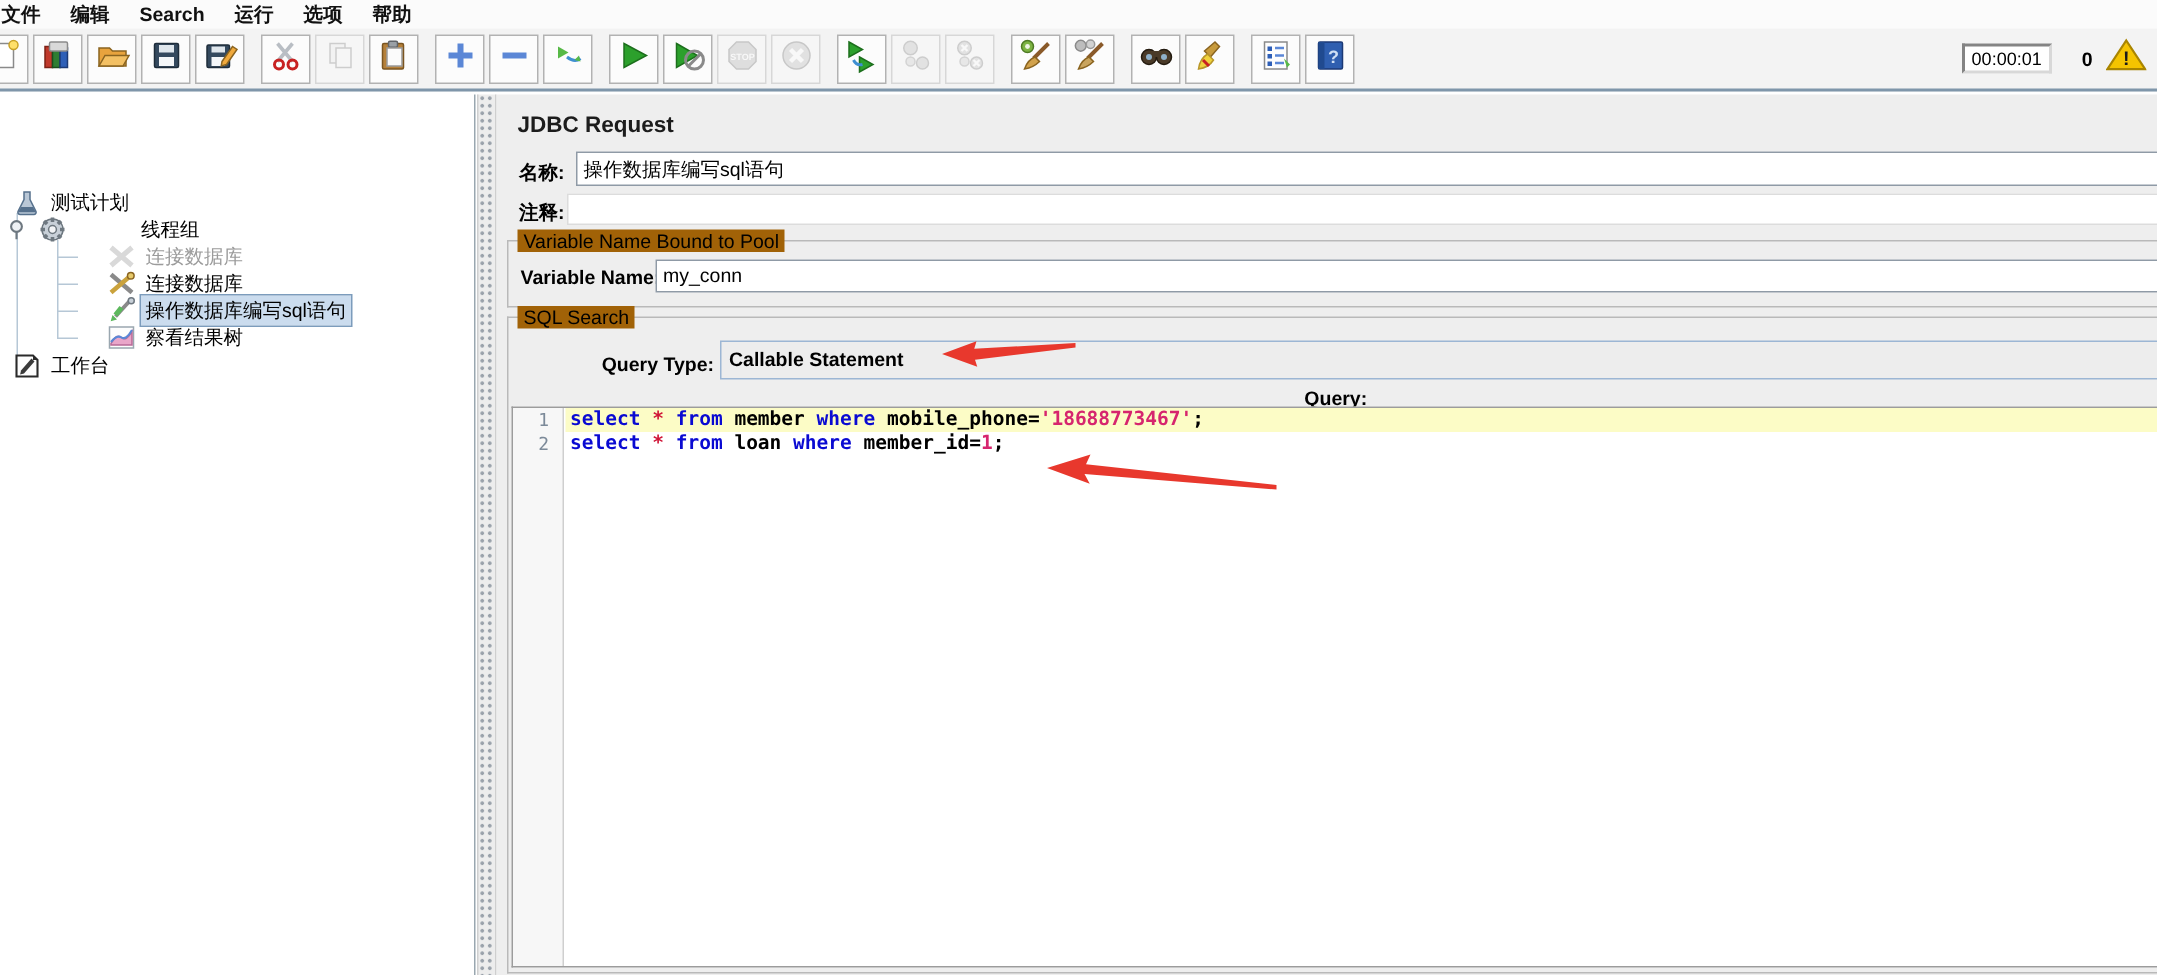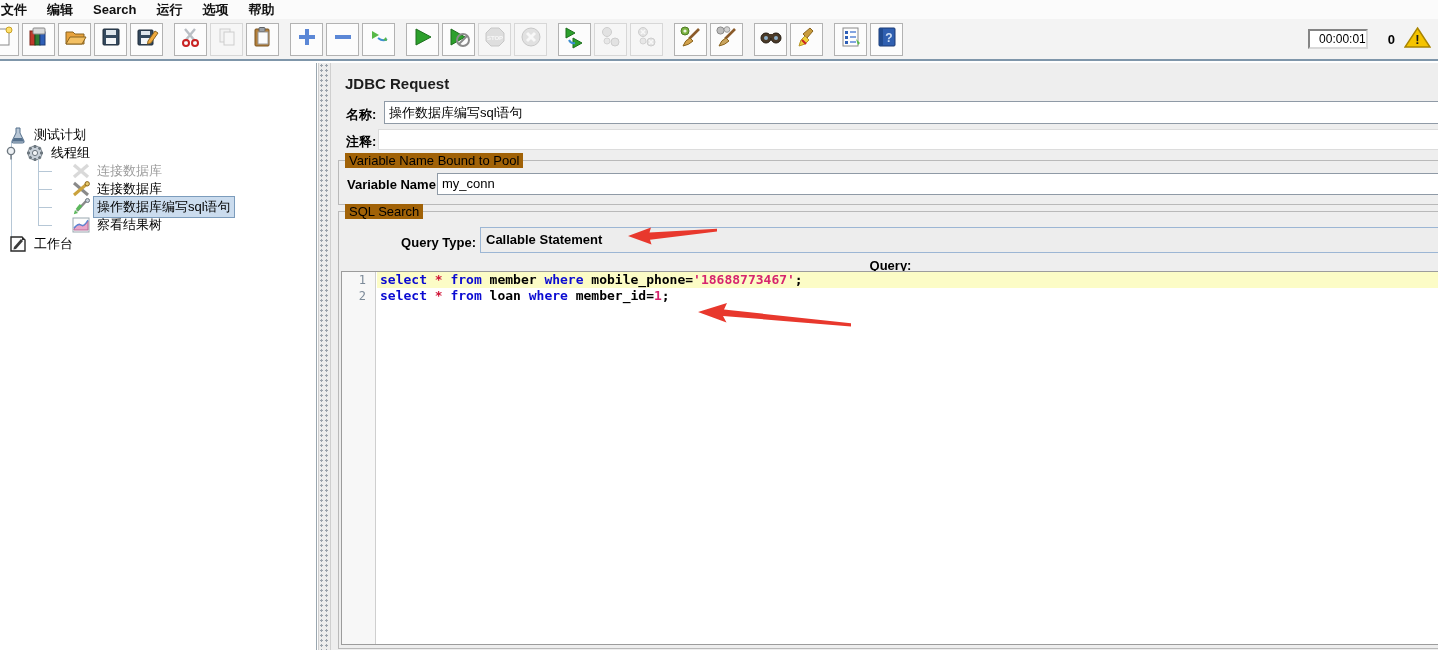--- a/index.html
+++ b/index.html
@@ -16,21 +16,21 @@
   
   .toolbar { position:absolute; top:19px; left:0; right:0; height:42px; background:#f3f3f3;
              border-bottom:2px solid #7f96aa; display:flex; align-items:center; }
   .tb-groups { display:flex; gap:11px; margin-left:-14px; }
   .tb-group { display:flex; gap:3px; }
   .tb-btn { width:33px; height:33px; background:#fcfcfc; border:1px solid #b2b2b2;
             display:flex; align-items:center; justify-content:center; }
   .tb-btn.disabled { opacity:.42; filter:grayscale(1); }
   .toolbar-right { margin-left:auto; display:flex; align-items:center; padding-right:7px; }
   .timer-box { width:60px; height:20px; background:#fff; border:2px inset #d8d8d8;
-               font-size:12px; color:#000; text-align:right; line-height:16px; }
+               font-size:12px; color:#000; text-align:center; line-height:16px; }
   .err-count { font-size:13px; font-weight:bold; color:#000; margin-left:20px; margin-right:9px; }
 
   
   .tree-panel { position:absolute; left:0; top:63px; width:317px; bottom:0; background:#fff;
                 border-right:1px solid #9aa7b0; }
   .splitter { position:absolute; left:318px; top:63px; width:13px; bottom:0; background:#ededed;
               border-left:1px solid #cfcfcf; border-right:1px solid #cfcfcf;
               background-image:radial-gradient(#9aa2ab 1px, transparent 1.4px); background-size:5px 5px; }
   .main-panel { position:absolute; left:331px; top:63px; right:0; bottom:0; background:#eee; overflow:hidden; }
 
@@ -291,21 +291,21 @@
       <div class="tree-line" style="left: 38px; top: 126px; width: 14px; height: 1px;"></div>
       <div class="tree-line" style="left: 38px; top: 144px; width: 14px; height: 1px;"></div>
       <div class="tree-line" style="left: 38px; top: 162px; width: 14px; height: 1px;"></div>
       <div class="tree-row d0" style="top: 63px;">
         <span class="tree-icon"><svg width="20" height="18">
             <path d="M8 2 h4 v5 l4 8 a1.5 1.5 0 0 1 -1.4 2 h-9.2 a1.5 1.5 0 0 1 -1.4 -2 l4 -8 z" fill="#b9c7d6" stroke="#55708c"></path>
             <path d="M6 12 h8 l2 3.5 h-12 z" fill="#55708c"></path>
           </svg></span>
         <span class="tree-label">测试计划</span>
       </div>
-      <div class="tree-row d1" style="top: 81px;">
+      <div class="tree-row d1" style="top: 81px; gap: 43px;">
         <span class="expander"><svg width="12" height="18">
             <circle cx="6" cy="7" r="3.6" fill="#eef1f4" stroke="#6e7880" stroke-width="1.4"></circle>
             <path d="M6 10.5 v5" stroke="#6e7880" stroke-width="1.4"></path>
           </svg></span>
         <span class="tree-icon"><svg width="20" height="18">
             <circle cx="10" cy="9" r="7" fill="#c8d0d8" stroke="#6e7880"></circle>
             <circle cx="10" cy="9" r="2.6" fill="#f2f4f6" stroke="#6e7880"></circle>
             <g stroke="#6e7880" stroke-width="2.4">
               <path d="M10 1 v3 M10 14 v3 M2 9 h3 M15 9 h3 M4.3 3.3 l2.1 2.1 M13.6 12.6 l2.1 2.1 M15.7 3.3 l-2.1 2.1 M6.4 12.6 l-2.1 2.1"></path>
             </g>

